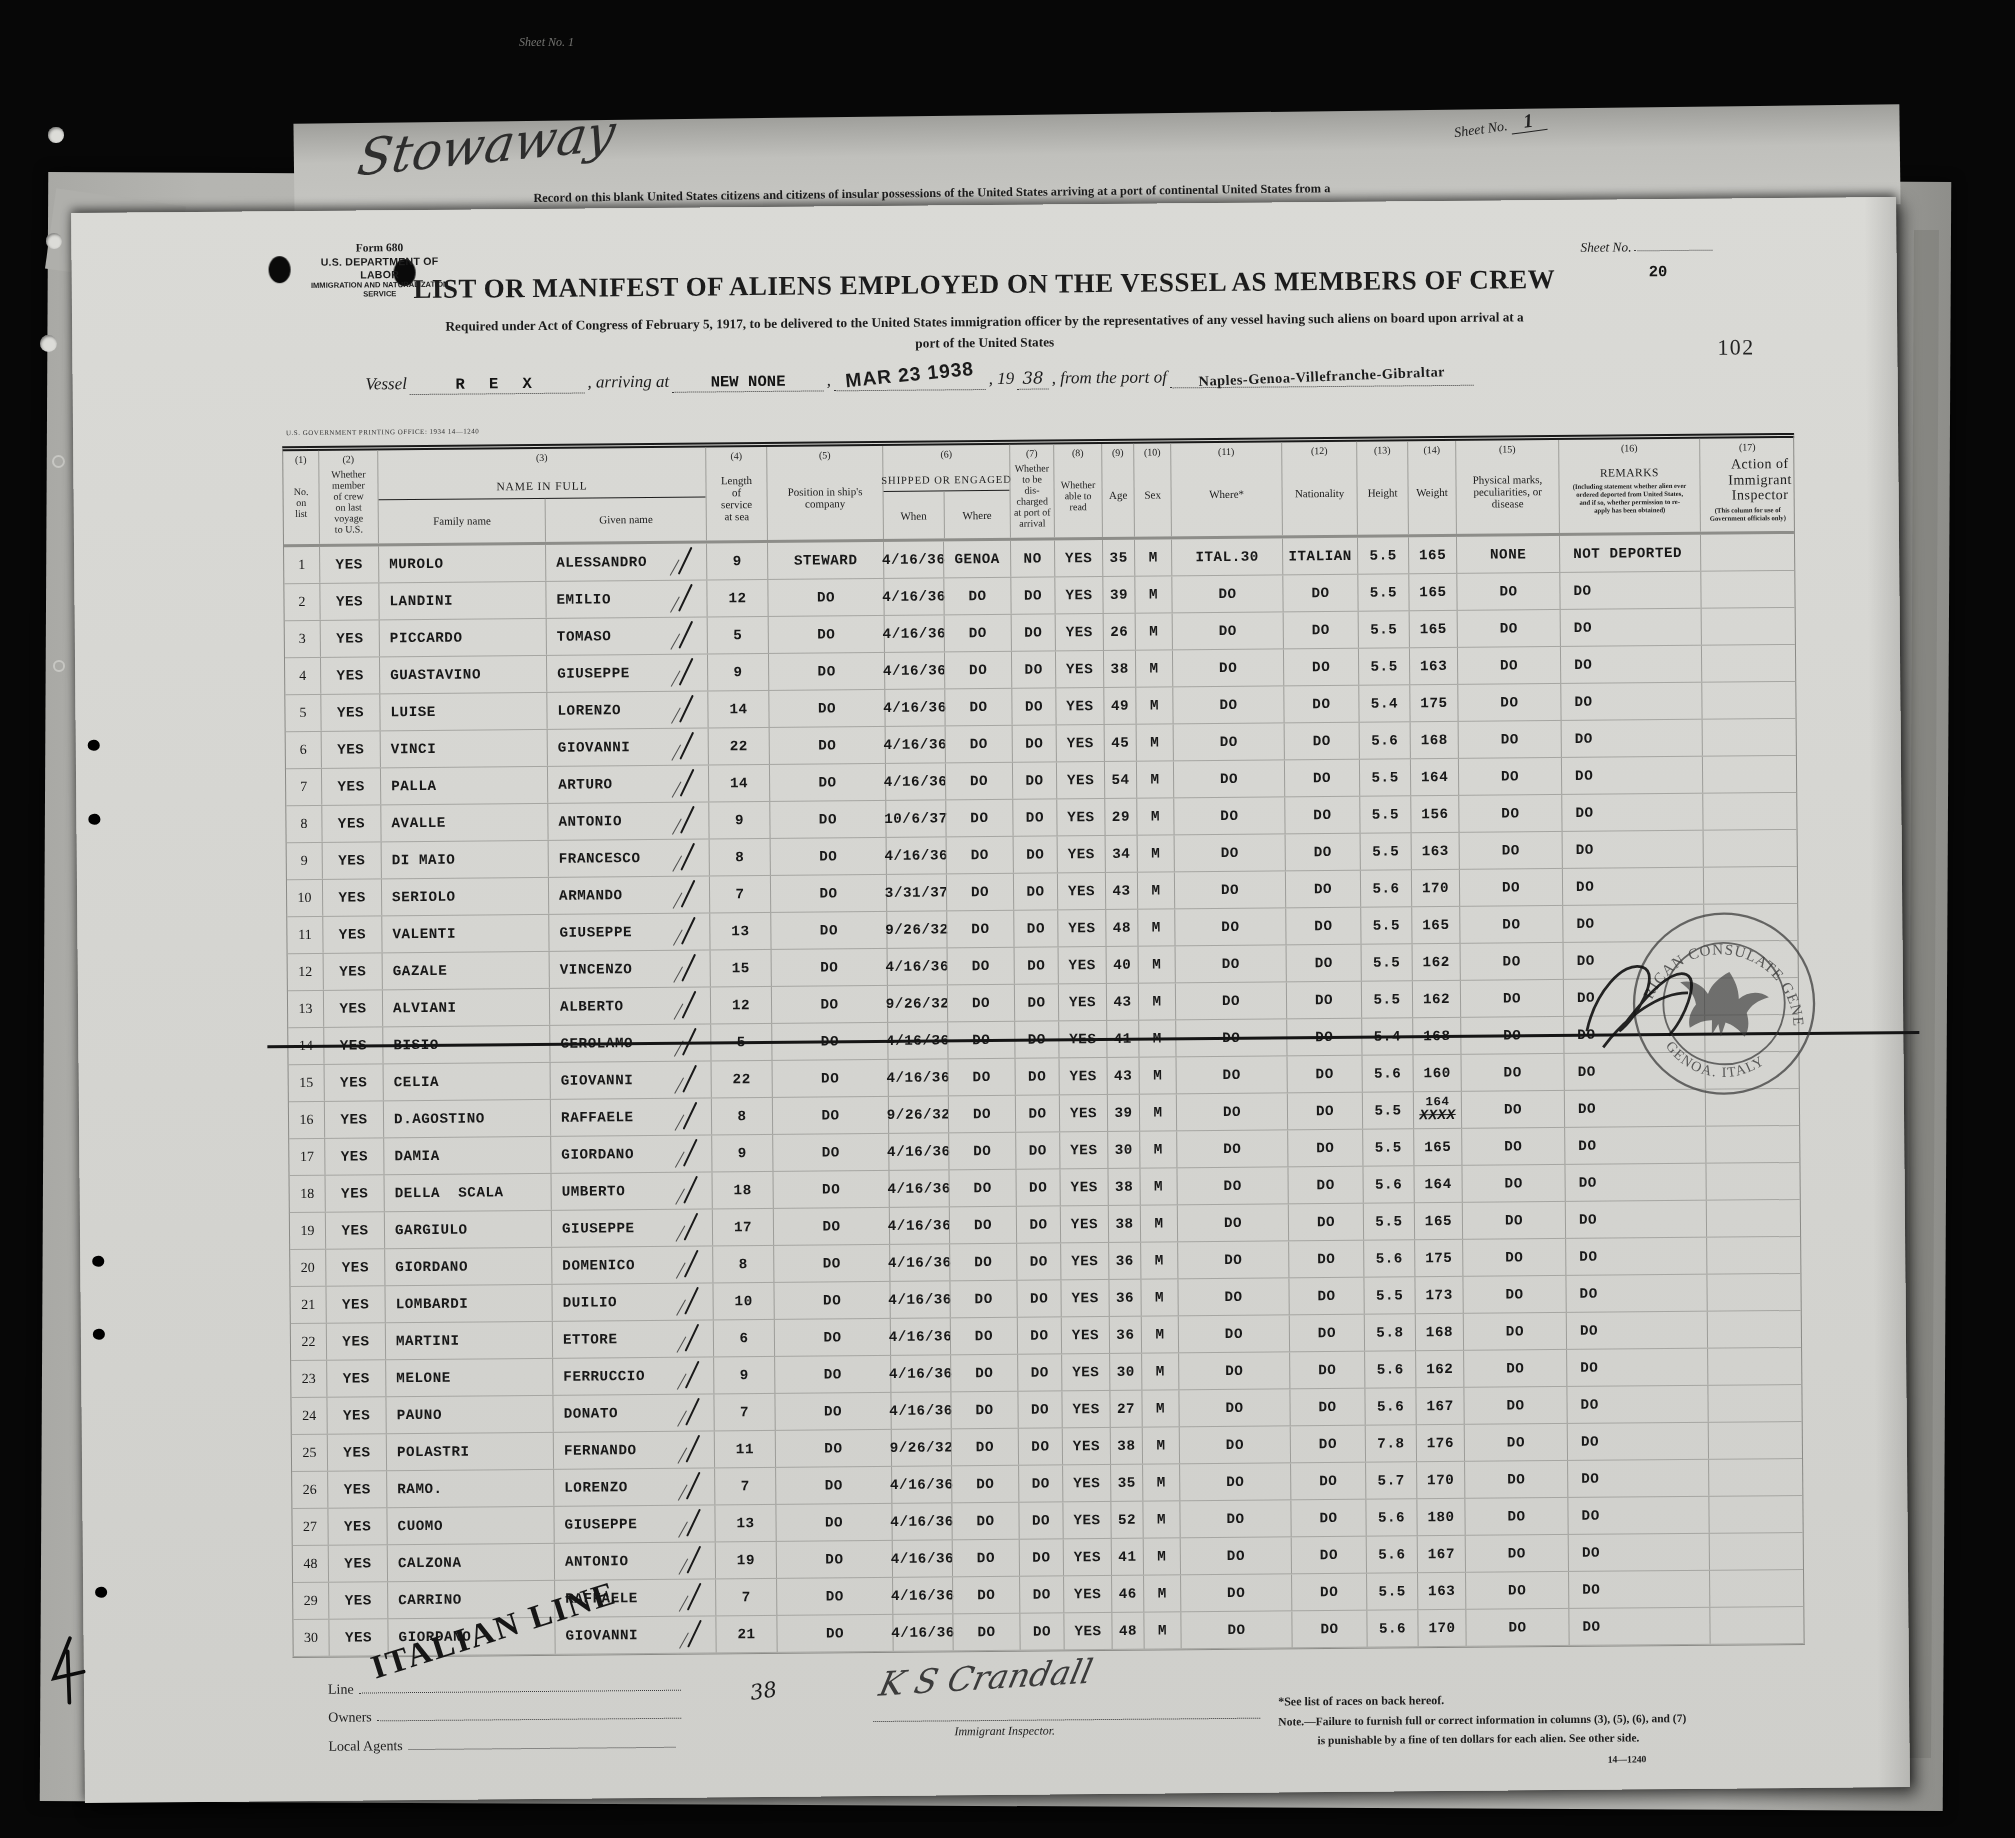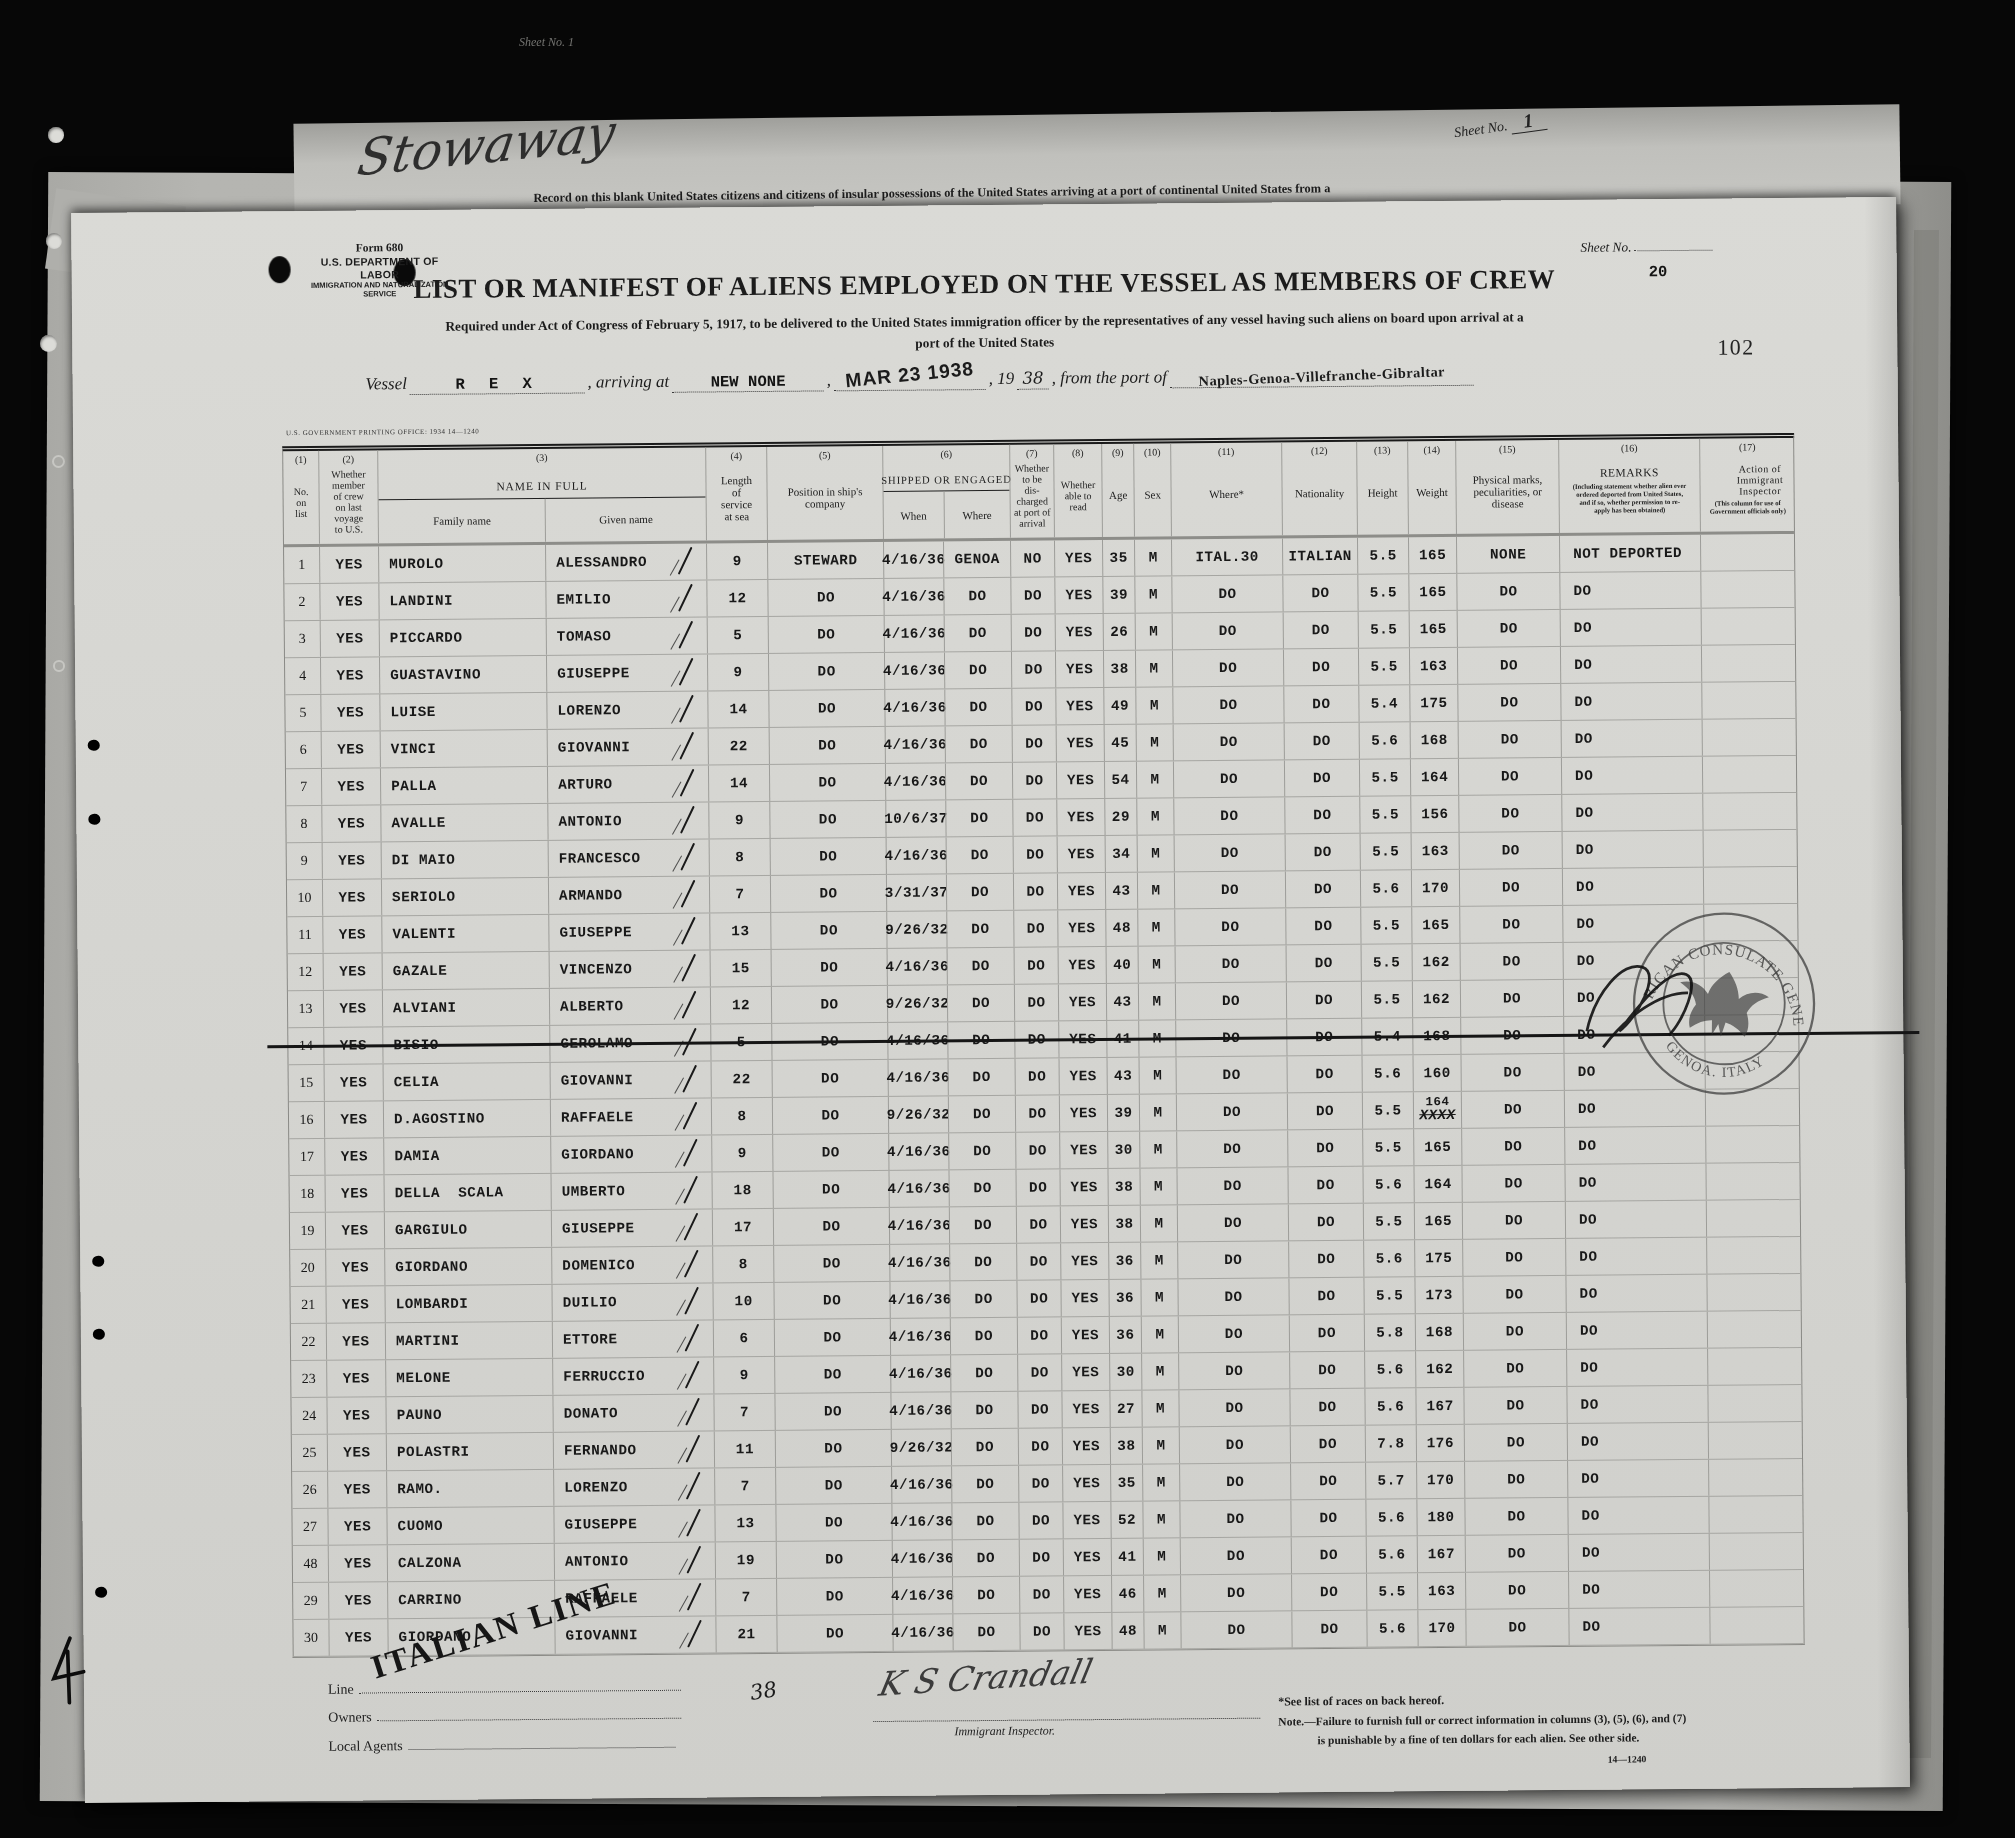--- a/index.html
+++ b/index.html
@@ -259,21 +259,21 @@
             <div class="hbig">REMARKS</div>
             <div class="hsmall">(Including statement whether alien ever
 ordered deported from United States,
 and if so, whether permission to re-
 apply has been obtained)</div>
           </div>
         </div>
         <div class="hcell" style="grid-column:19">
           <div class="cnum">(17)</div>
           <div class="hlabel">
-            <div class="hbig" style="font-size:10px;padding-left:25px;">Action of Immigrant
+            <div class="hbig" style="font-size:14px;padding-left:25px;">Action of Immigrant
 Inspector</div>
             <div class="hsmall">(This column for use of
 Government officials only)</div>
           </div>
         </div>
       </div>
       <div class="tbody">
           <div class="trow grid19">
             <div class="bcell c-no">1</div>
             <div class="bcell c-member">YES</div>

